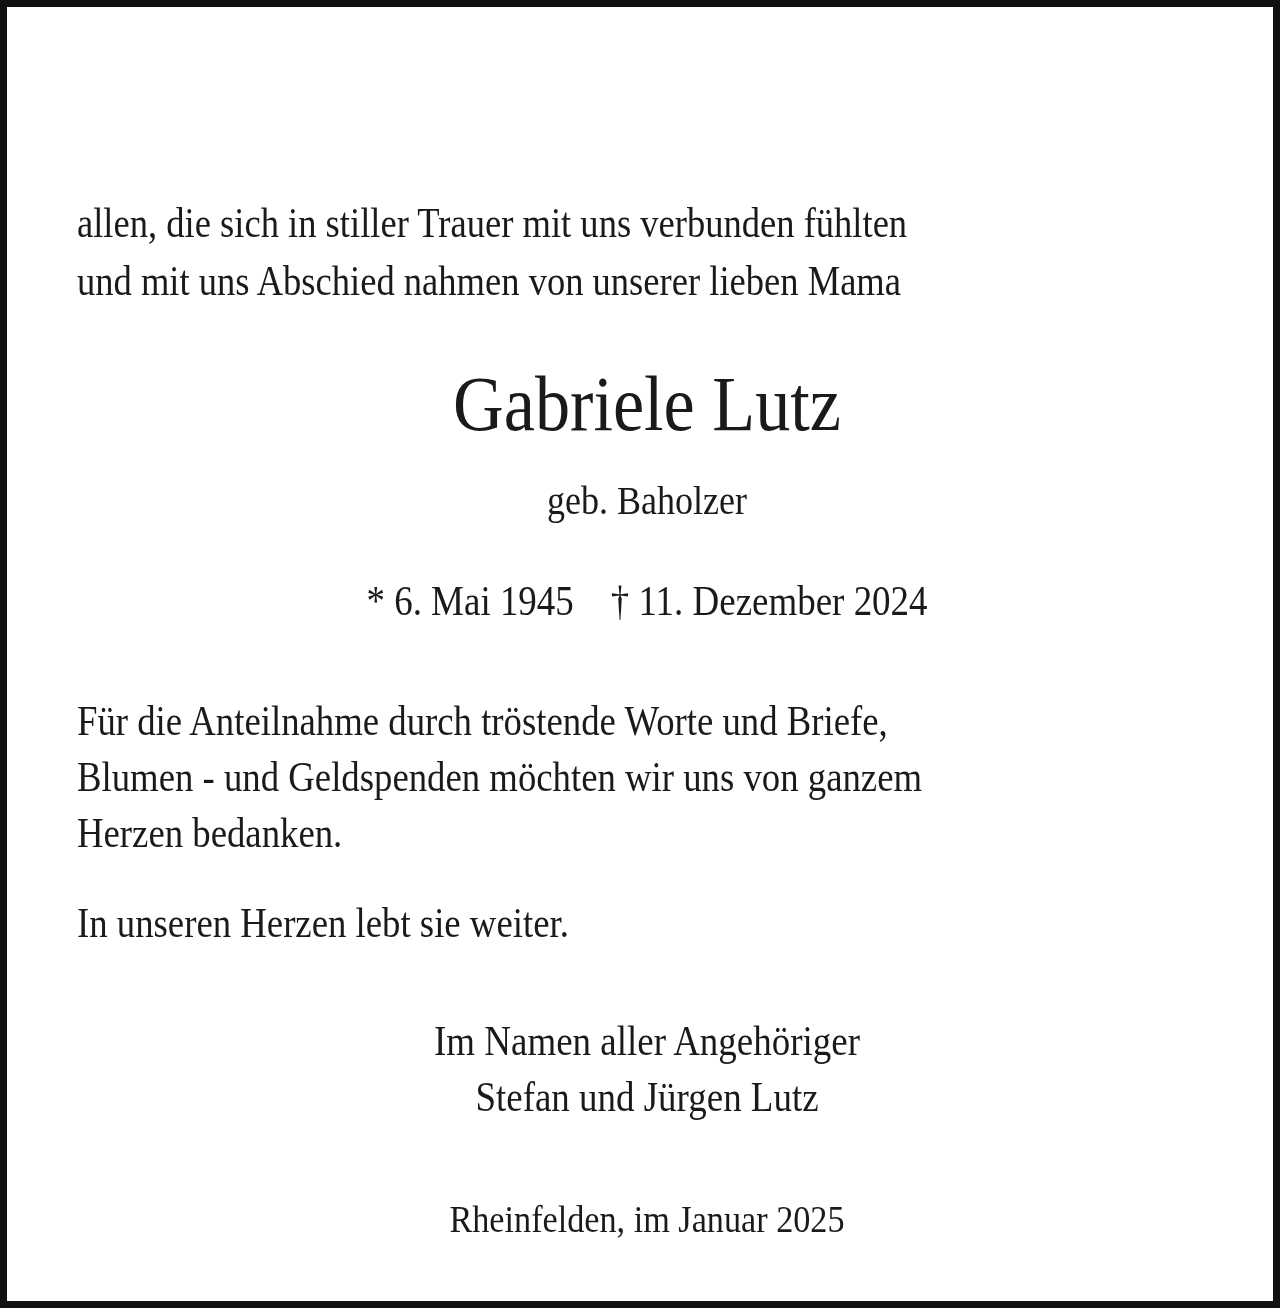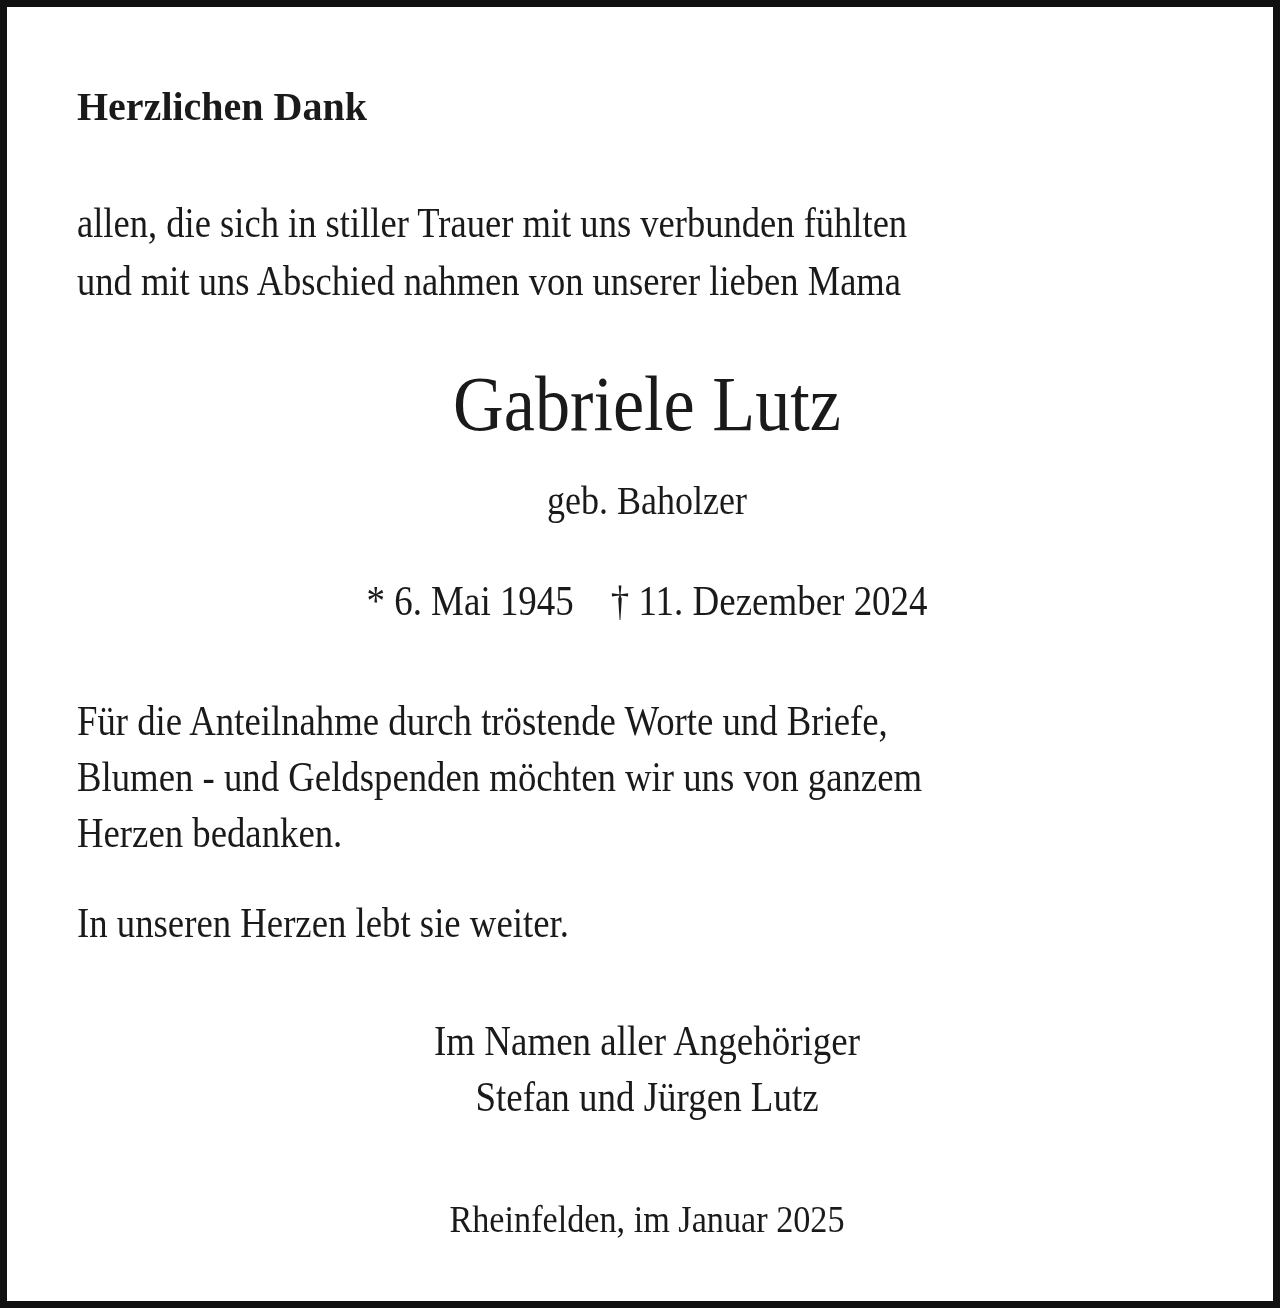--- a/index.html
+++ b/index.html
@@ -20,21 +20,20 @@
   .maiden { top: 470px; font-size: 40px; transform: scaleX(0.9); }
   .dates { top: 570px; font-size: 42px; transform: scaleX(0.88); }
   .body { left: 70px; font-size: 42px; transform: scaleX(0.875); }
   .sign { font-size: 42px; transform: scaleX(0.88); }
   .place { top: 1190px; font-size: 38px; transform: scaleX(0.9); }
 </style>
 </head>
 <body>
 
 <div class="frame">
-  <div class="t heading">Herzlichen Dank</div>
 
   <div class="t intro" style="top:192px">allen, die sich in stiller Trauer mit uns verbunden fühlten</div>
   <div class="t intro" style="top:250px">und mit uns Abschied nahmen von unserer lieben Mama</div>
 
   <div class="t c name">Gabriele Lutz</div>
   <div class="t c maiden">geb. Baholzer</div>
 
   <div class="t c dates">
     <span>* 6. Mai 1945</span><span style="display:inline-block;width:42px"></span><span>† 11. Dezember 2024</span>
   </div>

